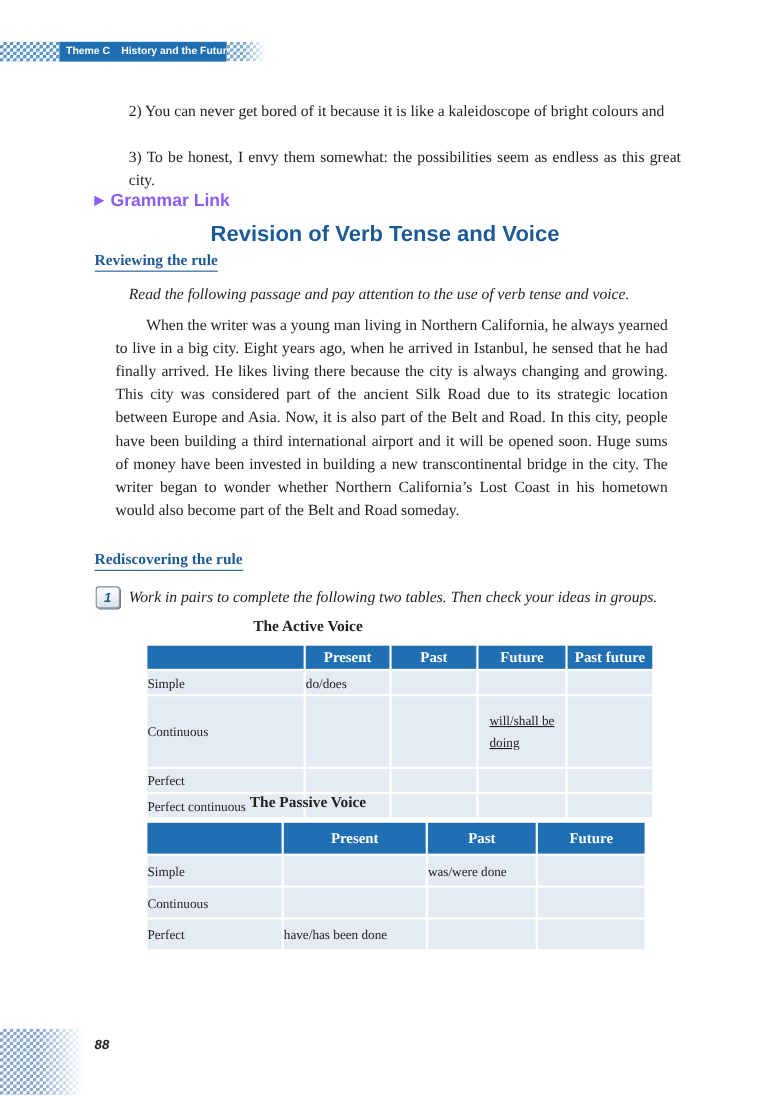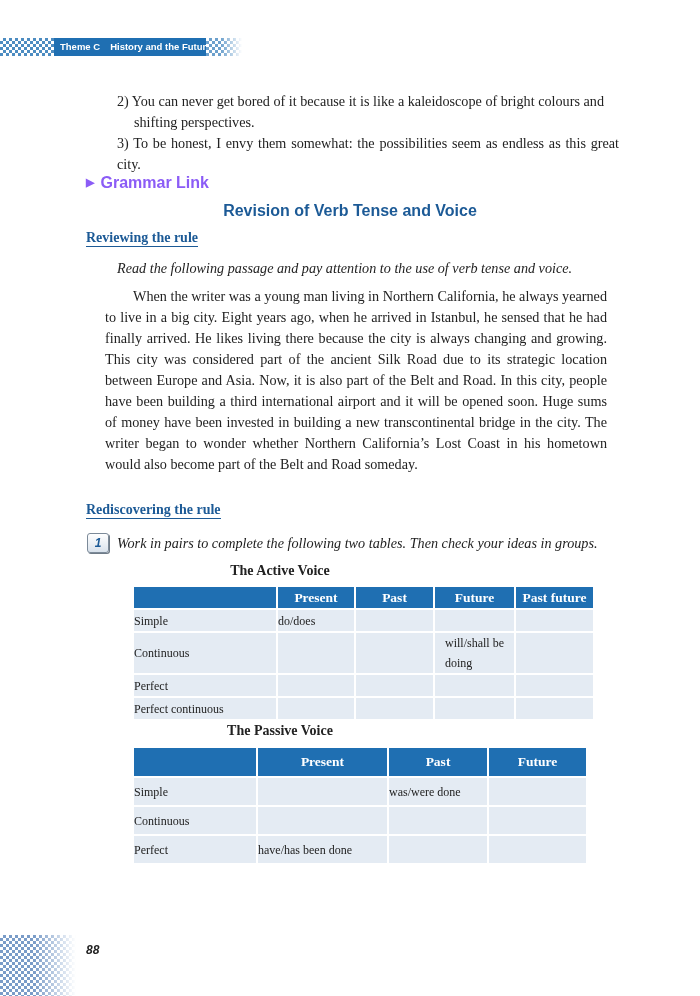--- a/index.html
+++ b/index.html
@@ -38,21 +38,21 @@
   .item .cont { display: block; padding-left: 17px; }
 
   .gl {
     position: absolute; left: 86px; top: 174px;
     font-family: "Liberation Sans", sans-serif; font-weight: bold; font-size: 16px;
     color: #8b5cf6;
   }
   .gl .tri { font-size: 11px; margin-right: 6px; vertical-align: 2px; }
   .sec-title {
     position: absolute; left: 0; width: 700px; top: 202px; text-align: center;
-    font-weight: bold; font-size: 16px; color: #1c5a96;
+    font-weight: bold; font-size: 20px; color: #1c5a96;
     font-family: "Liberation Sans", sans-serif;
   }
   .sub {
     position: absolute; left: 86px; font-weight: bold; font-size: 14px; color: #1c5a96;
     border-bottom: 1px solid #1c5a96; line-height: 17px;
   }
   .instr { position: absolute; left: 117px; font-style: italic; font-size: 14.2px; }
   .passage {
     position: absolute; left: 105px; top: 286px; width: 502px;
     font-size: 14.2px; line-height: 21px; text-align: justify; text-indent: 28px;
@@ -101,21 +101,20 @@
 
 <div class="hdr-checker-l"></div>
 <div class="hdr-band">
   <span class="theme">Theme C</span><span>History and the Future</span>
 </div>
 <div class="hdr-checker-r"></div>
 
 <div class="p item" style="top:91px;">
   <span>2)</span>
   <span>You can never get bored of it because it is like a kaleidoscope of bright colours and</span>
-  <span class="cont">shifting perspectives.</span>
 </div>
 <div class="p item" style="top:133px;">
   <span>3)</span>
   <span>To be honest, I envy them somewhat: the possibilities seem as endless as this great city.</span>
 </div>
 
 <div class="gl">
   <span class="tri">▶</span><span>Grammar Link</span>
 </div>
 <div class="sec-title">Revision of Verb Tense and Voice</div>
@@ -149,21 +148,21 @@
     <td>Simple</td>
     <td>do/does</td>
     <td></td>
     <td></td>
     <td></td>
   </tr>
   <tr style="height:38px;">
     <td>Continuous</td>
     <td></td>
     <td></td>
-    <td style="padding:0 10px;">will/shall be doing</td>
+    <td style="padding:12px 10px;text-decoration:underline;">will/shall be doing</td>
     <td></td>
   </tr>
   <tr>
     <td>Perfect</td>
     <td></td>
     <td></td>
     <td></td>
     <td></td>
   </tr>
   <tr>

